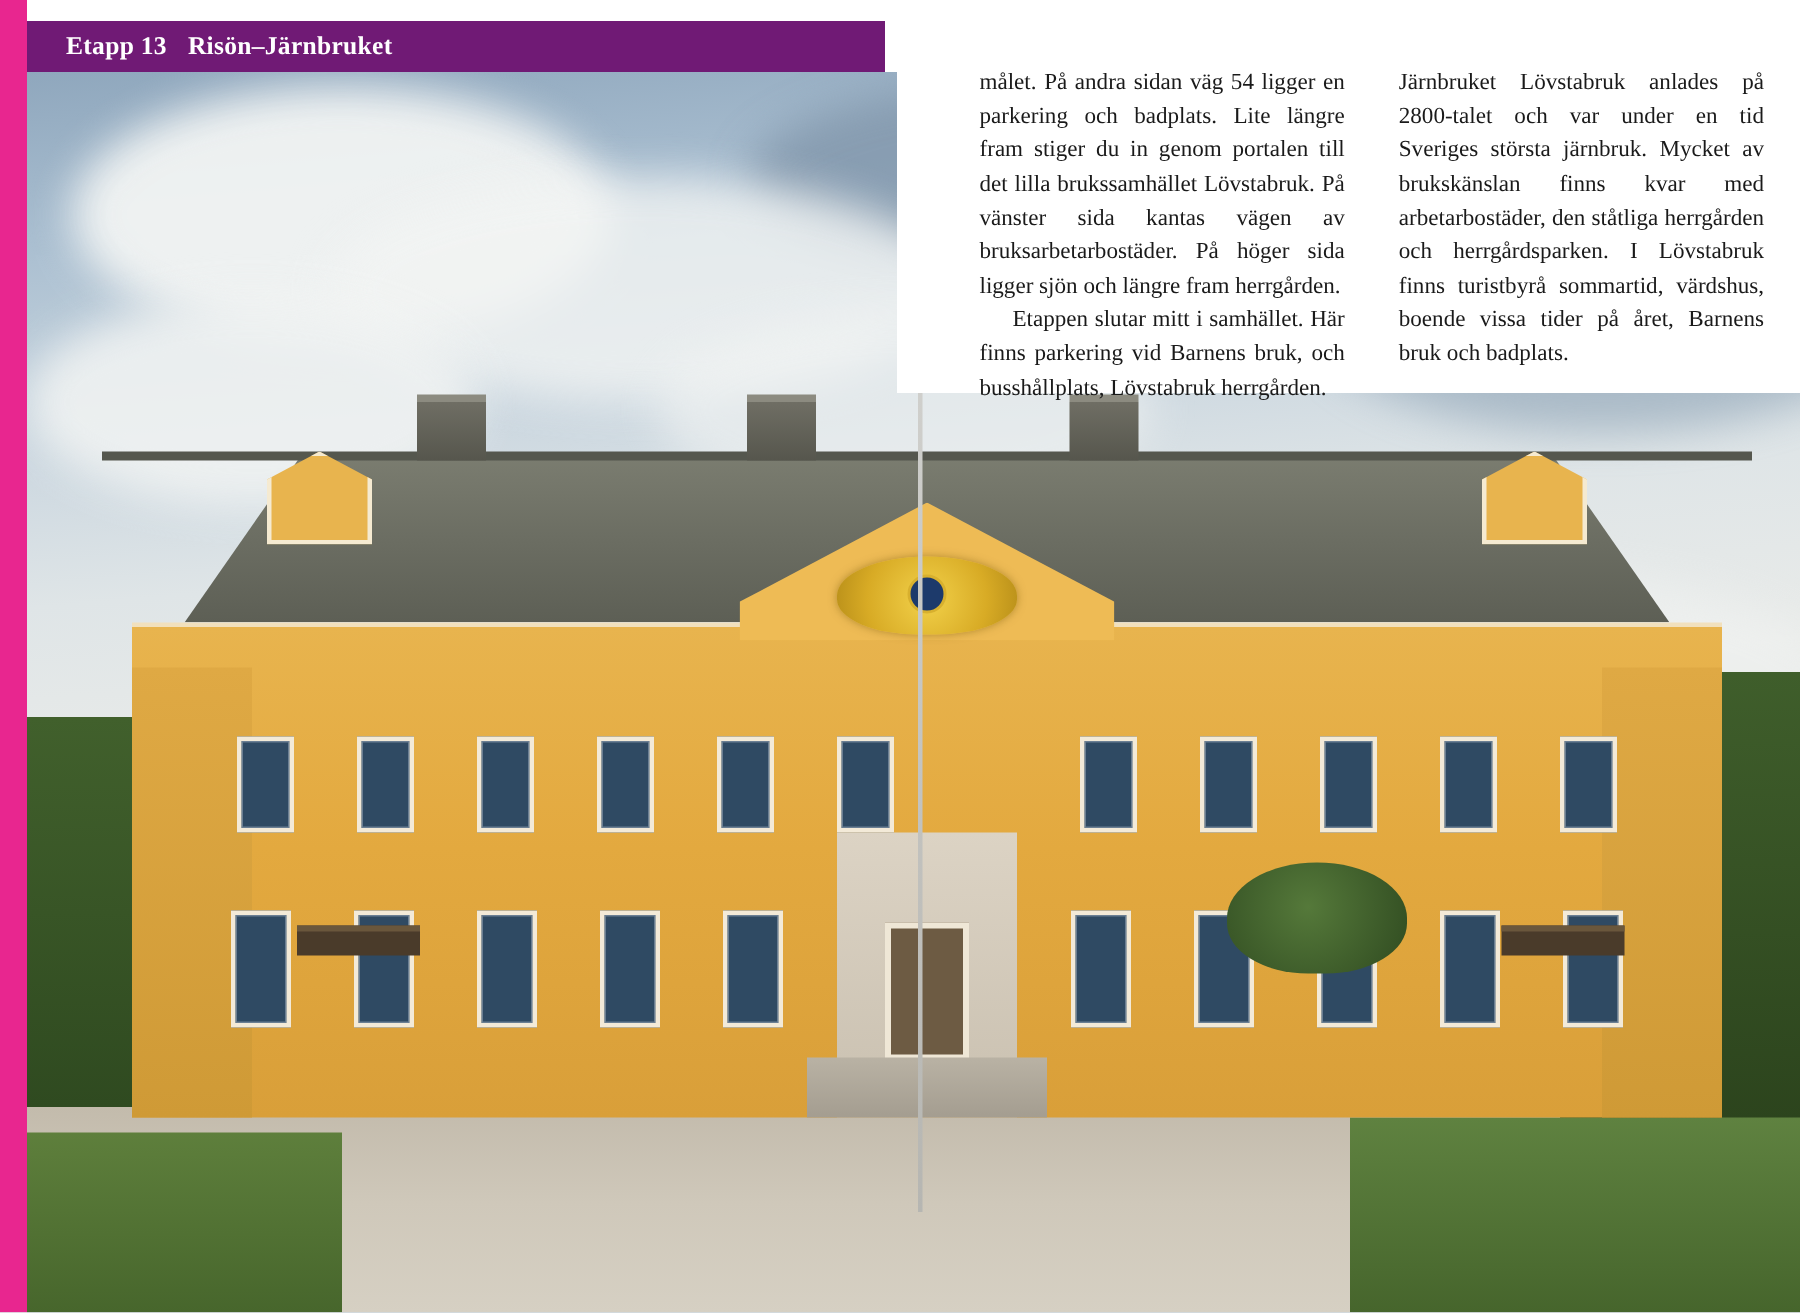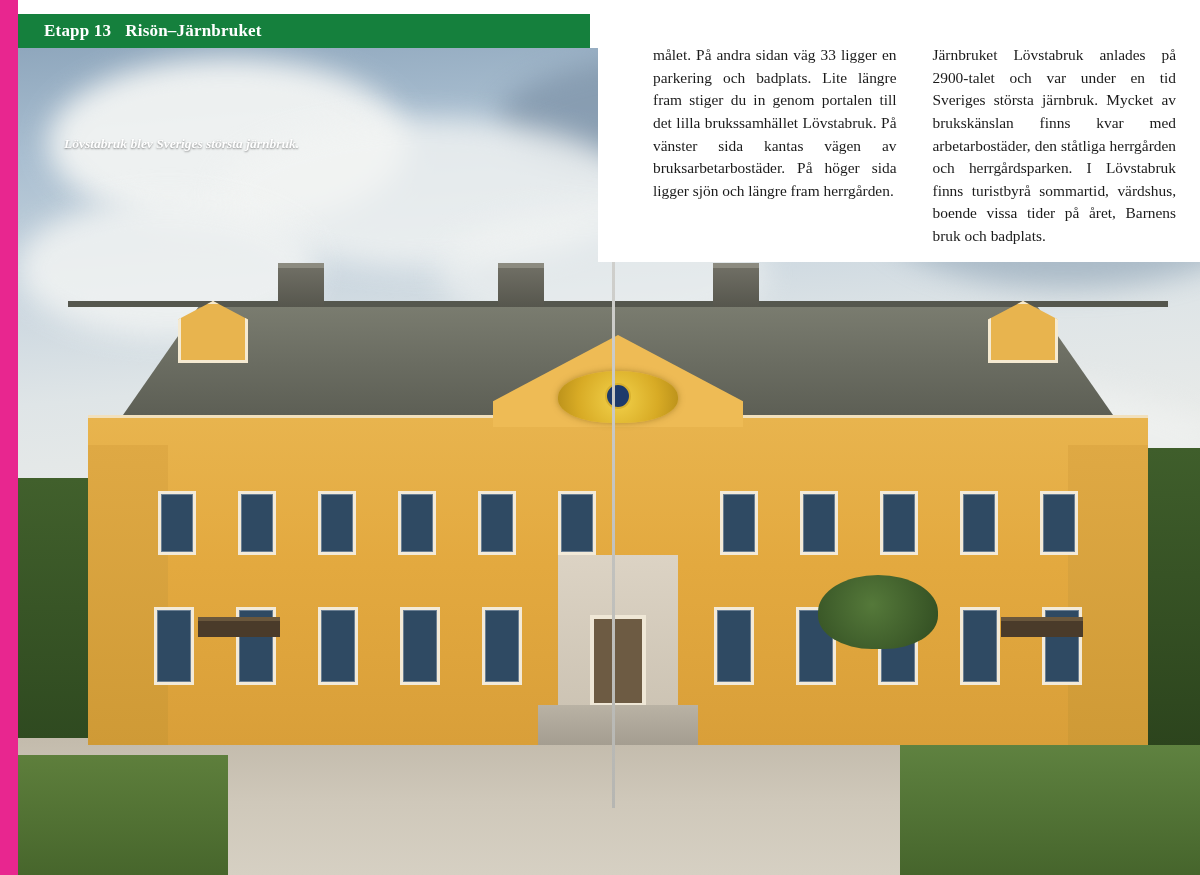--- a/index.html
+++ b/index.html
@@ -26,21 +26,21 @@
     width: 18px; height: 875px;
     background: #e8268f;
     z-index: 6;
   }
 
   
   .banner {
     position: absolute;
     left: 18px; top: 14px;
     width: 572px; height: 34px;
-    background: #15803d;
+    background: #701a75;
     z-index: 7;
     display: flex;
     align-items: center;
   }
   .banner-inner {
     display: flex;
     align-items: baseline;
     gap: 14px;
     padding-left: 26px;
     color: #ffffff;
@@ -383,27 +383,27 @@
       <div class="clock"></div>
 
       <div class="bush" style="left:760px"></div>
       <div class="bench" style="left:140px"></div>
       <div class="bench" style="right:95px"></div>
     </div>
 
     <div class="flagpole"></div>
     <div class="flag-tip"></div>
 
-    <div class="caption">Lövstabruk blev Sveriges största järnbruk.</div>
   </div>
 
   <div class="text-cover"></div>
 
   <div class="columns">
     <div class="col">
-      <p>målet. På andra sidan väg 33 ligger en parkering och badplats. Lite längre fram stiger du in genom portalen till det lilla brukssamhället Lövstabruk. På vänster sida kantas vägen av bruksarbetarbostäder. På höger sida ligger sjön och längre fram herrgården.</p>
+      <p>målet. På andra sidan väg 54 ligger en parkering och badplats. Lite längre fram stiger du in genom portalen till det lilla brukssamhället Lövstabruk. På vänster sida kantas vägen av bruksarbetarbostäder. På höger sida ligger sjön och längre fram herrgården.</p>
+      <p>Etappen slutar mitt i samhället. Här finns parkering vid Barnens bruk, och busshållplats, Lövstabruk herrgården.</p>
     </div>
     <div class="col">
-      <p>Järnbruket Lövstabruk anlades på 2900-talet och var under en tid Sveriges största järnbruk. Mycket av brukskänslan finns kvar med arbetarbostäder, den ståtliga herrgården och herrgårdsparken. I Lövstabruk finns turistbyrå sommartid, värdshus, boende vissa tider på året, Barnens bruk och badplats.</p>
+      <p>Järnbruket Lövstabruk anlades på 2800-talet och var under en tid Sveriges största järnbruk. Mycket av brukskänslan finns kvar med arbetarbostäder, den ståtliga herrgården och herrgårdsparken. I Lövstabruk finns turistbyrå sommartid, värdshus, boende vissa tider på året, Barnens bruk och badplats.</p>
     </div>
   </div>
 
 </div>
 
 </body></html>

